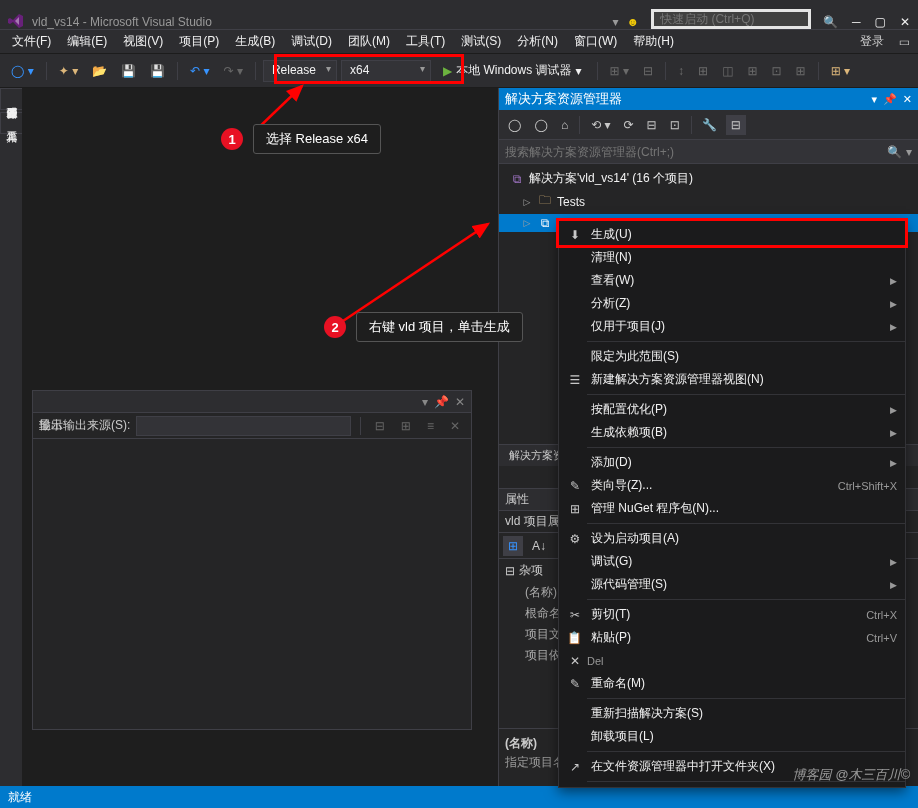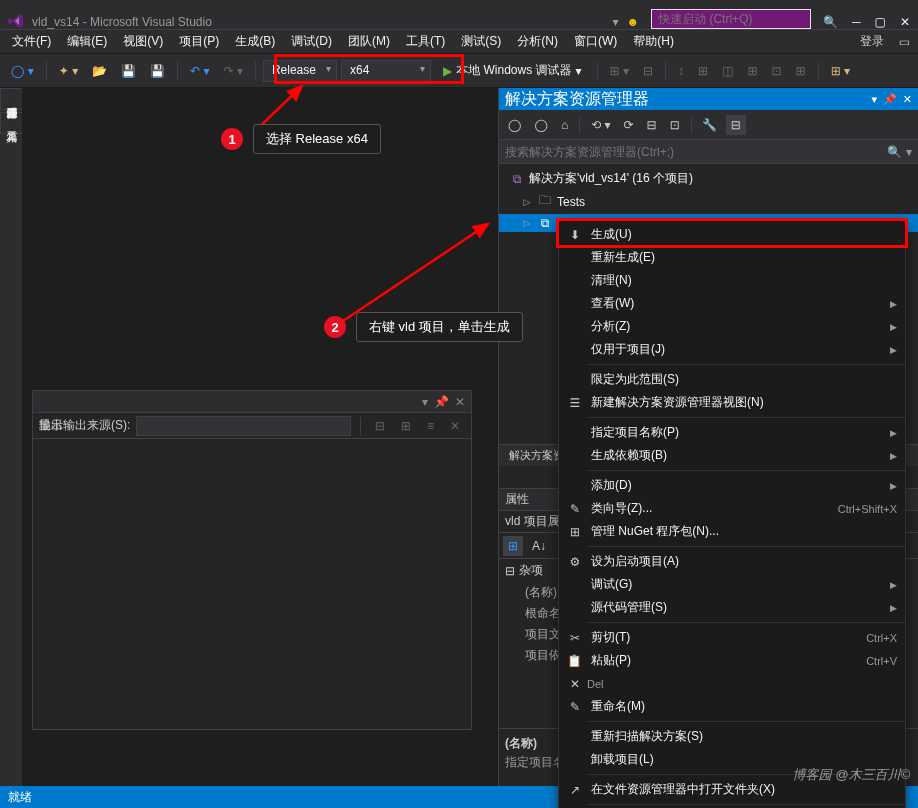--- a/index.html
+++ b/index.html
@@ -3,21 +3,21 @@
 <meta charset="utf-8">
 <style>
 * { margin: 0; padding: 0; box-sizing: border-box; font-family: "Microsoft YaHei", "Segoe UI", sans-serif; font-size: 12px; }
 body { background: #2d2d30; color: #f1f1f1; width: 918px; height: 808px; overflow: hidden; position: relative; }
 
 
 .titlebar { height: 30px; background: #2d2d30; display: flex; align-items: flex-end; padding: 0 8px; border-bottom: 1px solid #3f3f46; }
 .titlebar .vs-icon { width: 16px; height: 16px; margin-right: 8px; }
 .titlebar .title { color: #999; flex: 0 0 auto; }
 .titlebar .spacer { flex: 1; }
-.titlebar .quick-launch { width: 160px; height: 20px; background: #701a75; border: 1px solid #e5e5e5; color: #999; padding: 0 6px; margin: 0 8px; }
+.titlebar .quick-launch { width: 160px; height: 20px; background: #404040; border: 3px solid #e5e5e5; color: #999; padding: 0 6px; margin: 0 8px; }
 .titlebar .win-btns { display: flex; gap: 14px; margin-left: 10px; color: #f1f1f1; }
 .titlebar .ico { color: #999; margin: 0 4px; }
 
 
 .menubar { height: 24px; background: #2d2d30; display: flex; align-items: center; padding: 0 4px; border-bottom: 1px solid #1c1c1c; }
 .menubar .menu-item { padding: 3px 8px; color: #f1f1f1; cursor: default; }
 .menubar .login { margin-left: auto; color: #ccc; padding-right: 30px; }
 
 
 .toolbar { height: 34px; background: #2d2d30; display: flex; align-items: center; padding: 0 6px; border-bottom: 1px solid #1c1c1c; gap: 4px; position: relative; z-index: 1; }
@@ -41,21 +41,21 @@
 .output-panel { position: absolute; left: 10px; top: 302px; width: 440px; height: 340px; background: #252526; border: 1px solid #3f3f46; }
 .output-header { height: 22px; background: #2d2d30; display: flex; align-items: center; padding: 0 6px; border-bottom: 1px solid #3f3f46; }
 .output-header .title { flex: 1; color: #ccc; margin-top: 48px; }
 .output-header .ico { color: #888; margin-left: 6px; cursor: pointer; }
 .output-toolbar { height: 26px; display: flex; align-items: center; padding: 0 6px; gap: 6px; border-bottom: 1px solid #3f3f46; }
 .output-toolbar .sel { flex: 1; background: #333337; border: 1px solid #3f3f46; height: 20px; max-width: 280px; }
 
 
 .sol-panel { position: absolute; right: 0; top: 0; width: 420px; bottom: 0; background: #252526; border-left: 1px solid #3f3f46; }
 .sol-header { height: 22px; background: #007acc; display: flex; align-items: center; padding: 0 6px; color: #fff; }
-.sol-header .title { flex: 1; font-size: 16px; }
+.sol-header .title { flex: 1; font-size: 13px; }
 .sol-header .ico { margin-left: 6px; cursor: pointer; font-size: 11px; }
 .sol-toolbar { height: 30px; background: #2d2d30; display: flex; align-items: center; padding: 0 4px; gap: 3px; border-bottom: 1px solid #3f3f46; }
 .sol-search { height: 24px; background: #333337; border-bottom: 1px solid #3f3f46; padding: 0 6px; display: flex; align-items: center; color: #999; }
 .sol-search input { flex: 1; background: transparent; border: none; color: #999; outline: none; }
 .sol-tree { padding: 4px 0; }
 .tree-row { display: flex; align-items: center; padding: 2px 6px; color: #f1f1f1; cursor: default; }
 .tree-row.selected { background: #007acc; color: #fff; }
 .tree-indent { display: inline-block; }
 .tree-exp { width: 12px; text-align: center; color: #a0a0a0; font-size: 9px; }
 .tree-icon { width: 16px; margin: 0 4px; text-align: center; }
@@ -308,24 +308,20 @@
 
 <div class="ctx-menu">
   <div class="ctx-highlight"></div>
   <div id="ctx-items">
       <div class="ctx-item">
         <span class="ctx-icon">⬇</span>
         <span class="ctx-label">生成(U)</span>
       </div>
       <div class="ctx-item">
         <span class="ctx-icon"></span>
-        <span class="ctx-label">重新生成(E)</span>
-      </div>
-      <div class="ctx-item">
-        <span class="ctx-icon"></span>
         <span class="ctx-label">清理(N)</span>
       </div>
       <div class="ctx-item">
         <span class="ctx-icon"></span>
         <span class="ctx-label">查看(W)</span>
         <span class="ctx-arrow">▶</span>
       </div>
       <div class="ctx-item">
         <span class="ctx-icon"></span>
         <span class="ctx-label">分析(Z)</span>
@@ -341,21 +337,21 @@
         <span class="ctx-icon"></span>
         <span class="ctx-label">限定为此范围(S)</span>
       </div>
       <div class="ctx-item">
         <span class="ctx-icon">☰</span>
         <span class="ctx-label">新建解决方案资源管理器视图(N)</span>
       </div>
       <div class="ctx-sep"></div>
       <div class="ctx-item">
         <span class="ctx-icon"></span>
-        <span class="ctx-label">指定项目名称(P)</span>
+        <span class="ctx-label">按配置优化(P)</span>
         <span class="ctx-arrow">▶</span>
       </div>
       <div class="ctx-item">
         <span class="ctx-icon"></span>
         <span class="ctx-label">生成依赖项(B)</span>
         <span class="ctx-arrow">▶</span>
       </div>
       <div class="ctx-sep"></div>
       <div class="ctx-item">
         <span class="ctx-icon"></span>

